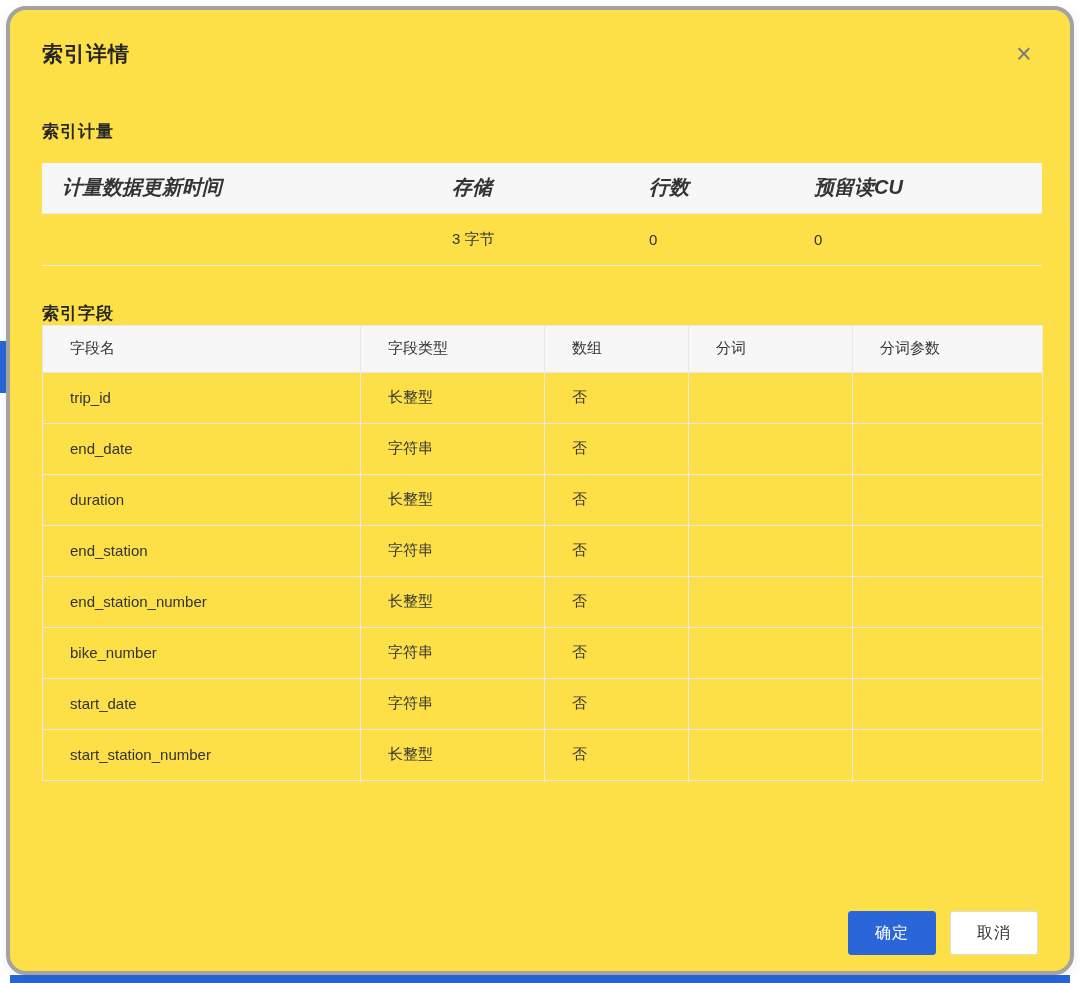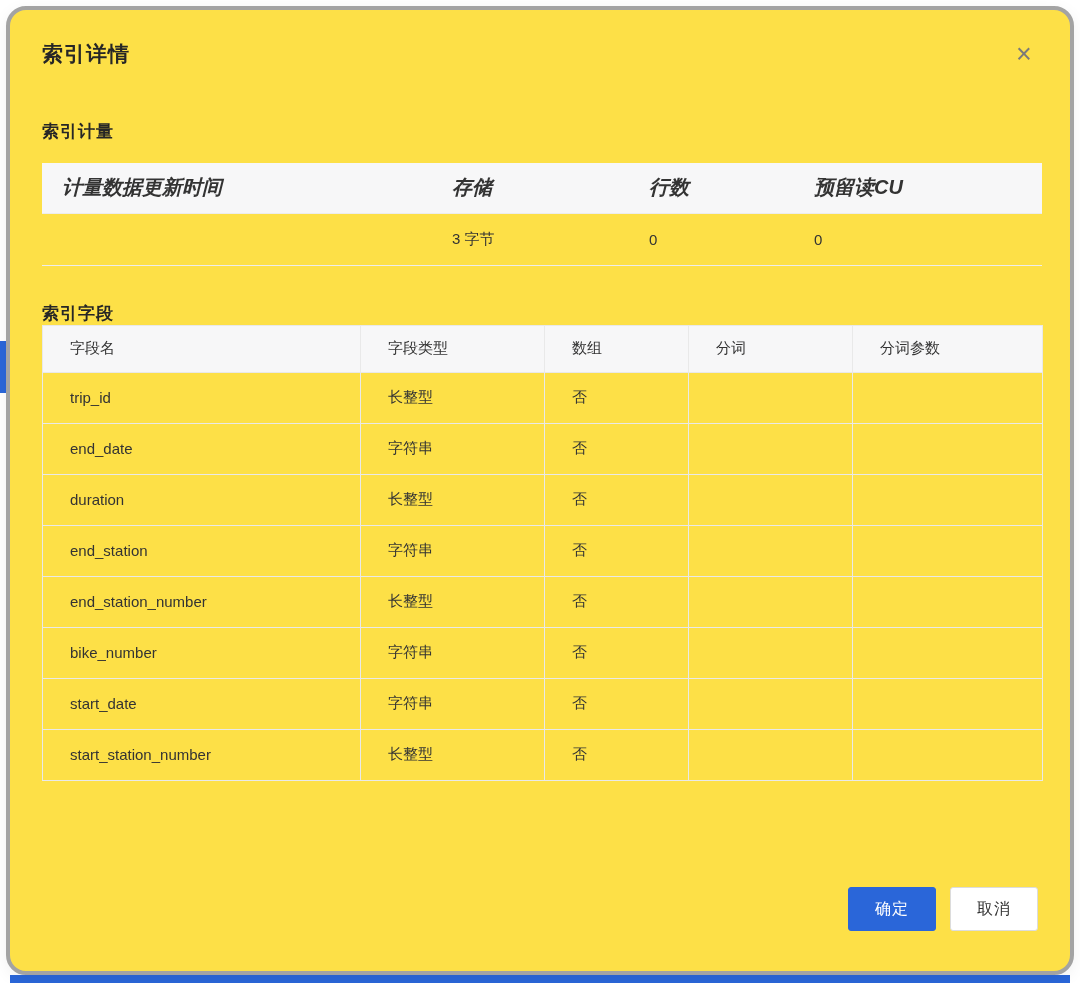--- a/index.html
+++ b/index.html
@@ -77,21 +77,21 @@
     text-align: left; height: 47px; padding: 0 0 0 27px;
     border: 1px solid #e9e9e9;
   }
   .fields-table td {
     font-size: 15px; color: #333; text-align: left;
     height: 51px; padding: 0 0 0 27px;
     border: 1px solid #e9e9e9;
   }
 
   .modal-footer {
-    position: absolute; right: 32px; bottom: 40px;
+    position: absolute; right: 32px; bottom: 16px;
     display: flex; gap: 14px;
   }
   .btn {
     min-width: 88px; height: 44px; padding: 0 24px;
     font-size: 16px; font-family: "Liberation Sans", sans-serif;
     border-radius: 3px; cursor: pointer; letter-spacing: 1px;
   }
   .btn-primary {
     background: #2a66d9; border: 1px solid #2a66d9; color: #ffffff;
   }

